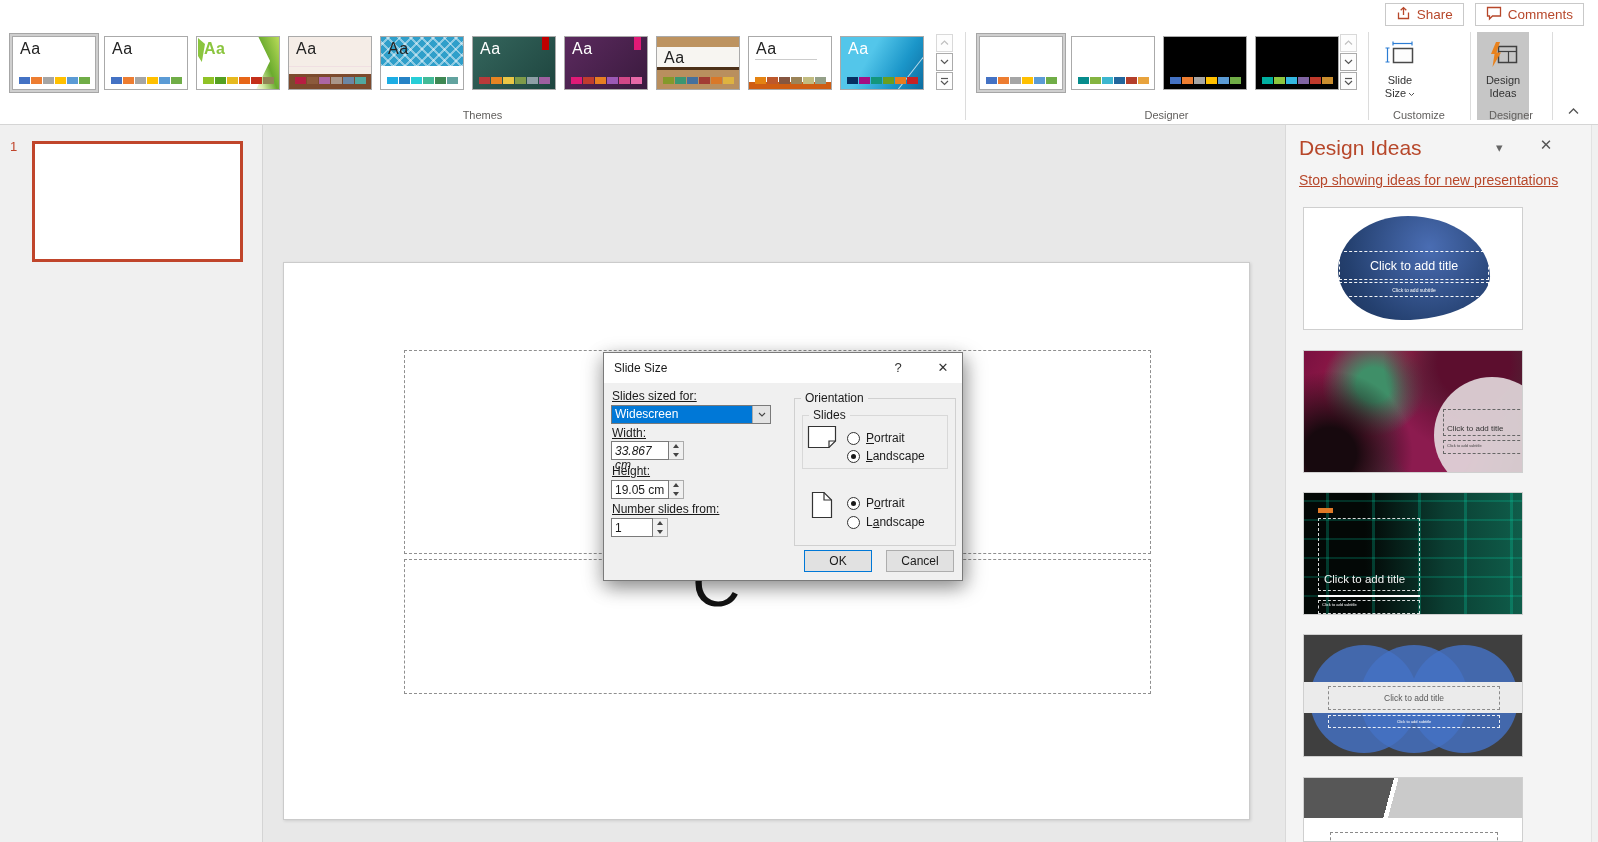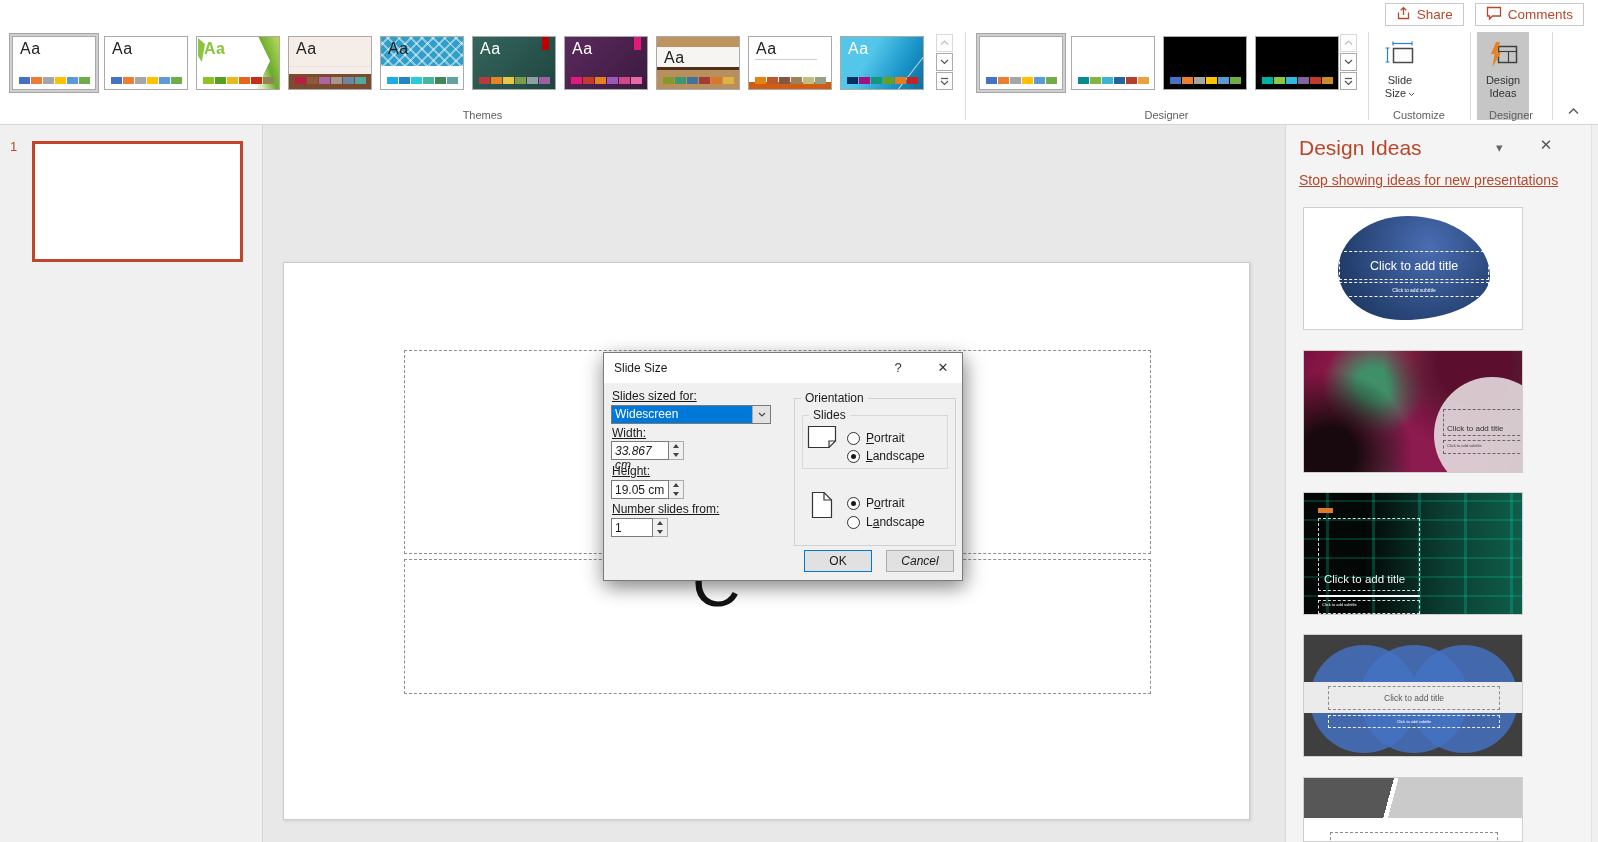--- a/index.html
+++ b/index.html
@@ -586,16 +586,16 @@
     <div class="radio-row" style="left:243px; top:143px;">
       <span class="radio checked"></span>
       <span><span>P</span><span class="ak">o</span><span>rtrait</span></span>
     </div>
     <div class="radio-row" style="left:243px; top:162px;">
       <span class="radio"></span>
       <span><span>L</span><span class="ak">a</span><span>ndscape</span></span>
     </div>
 
     <div class="dlg-btn default" style="left:200px;">OK</div>
-    <div class="dlg-btn" style="left:282px;font-style:italic;">Cancel</div>
+    <div class="dlg-btn" style="left:282px;">Cancel</div>
   </div>
 
 </div>
 
 </body></html>

